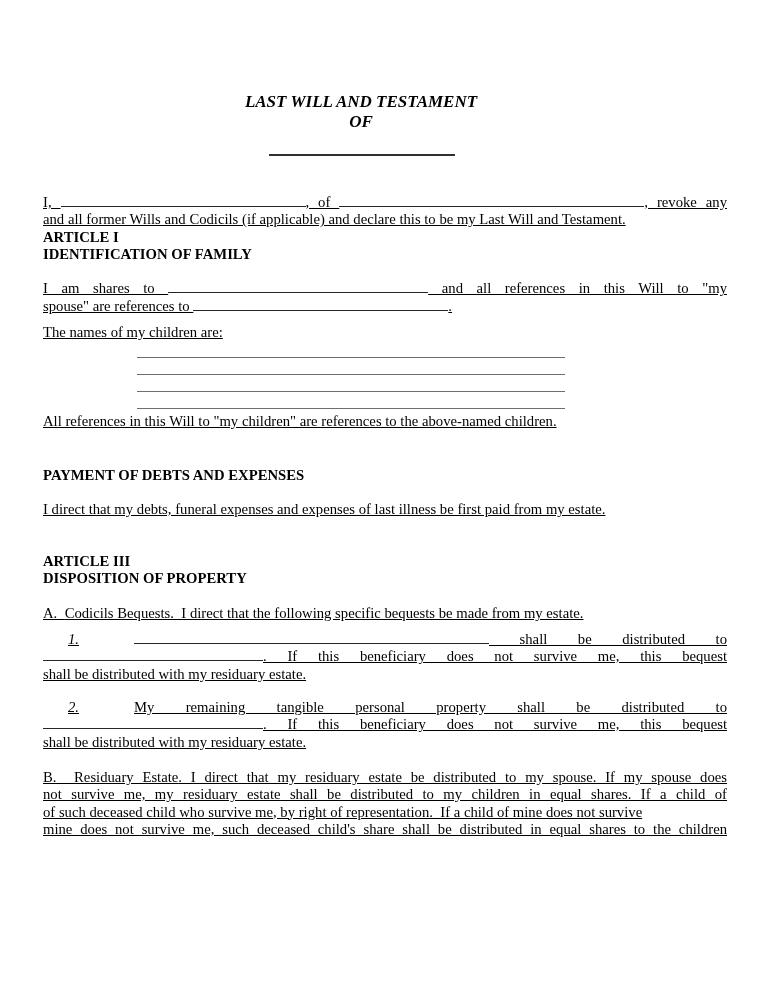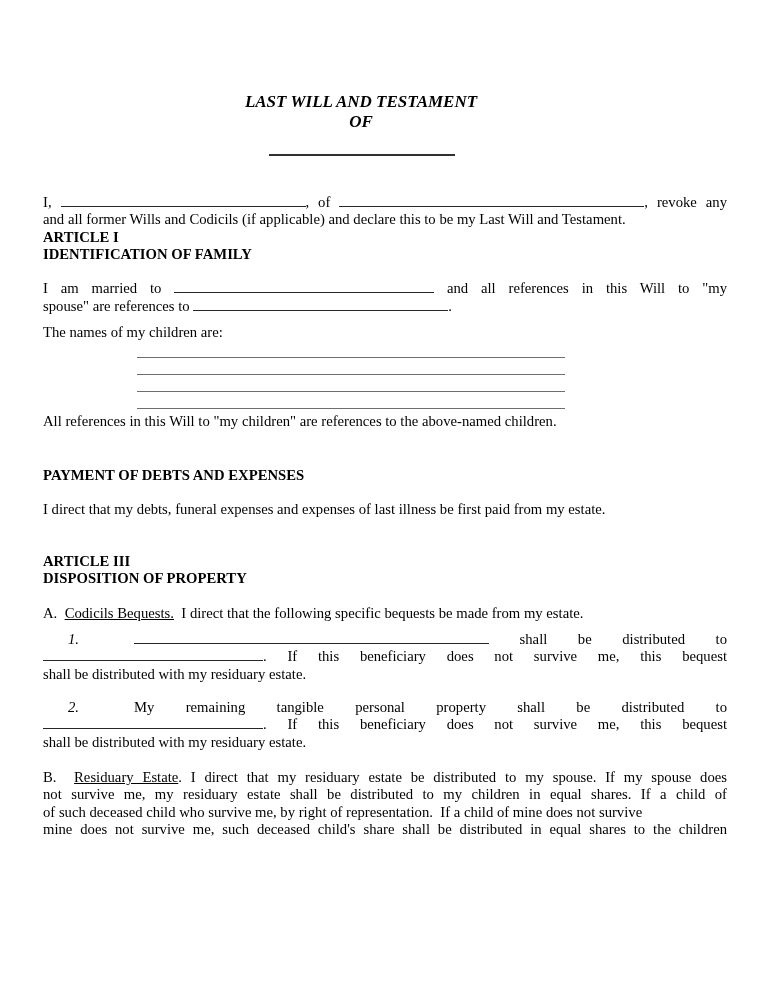--- a/index.html
+++ b/index.html
@@ -21,21 +21,21 @@
     font-style:italic;
     font-size:17px;
     line-height:20px;
     margin-right:48px;
   }
   .name-blank{
     width:186px;height:0;
     margin:22px 0 0 226px;
     border-bottom:2px solid #303030;
   }
-  .line{min-height:17.3px;}
+  .line{min-height:17.3px;text-decoration:underline;}
   .just{text-align:justify;text-align-last:justify;}
   .blank{
     display:inline-block;
     height:0.82em;
     border-bottom:1px solid #262626;
   }
   .spacer{display:inline-block;height:1px;}
   .u{text-decoration:underline;}
   .i{font-style:italic;}
   .heading{font-weight:bold;}
@@ -69,21 +69,21 @@
       <div class="line just"><span>I, </span><span class="blank" style="width: 245px;"></span><span>, of </span><span class="blank" style="width: 305px;"></span><span>, revoke any</span></div>
       <div class="line"><span>and all former Wills and Codicils (if applicable) and declare this to be my Last Will and Testament.</span></div>
     </div>
 
   <div class="heading mt34">
     <div>ARTICLE I</div>
     <div>IDENTIFICATION OF FAMILY</div>
   </div>
 
   <div class="para mt17">
-      <div class="line just"><span>I am married to </span><span class="blank" style="width: 260px;"></span><span> and all references in this Will to "my</span></div>
+      <div class="line just"><span>I am shares to </span><span class="blank" style="width: 260px;"></span><span> and all references in this Will to "my</span></div>
       <div class="line"><span>spouse" are references to </span><span class="blank" style="width: 255px;"></span><span>.</span></div>
     </div>
 
   <div class="line mt19">The names of my children are:</div>
 
   <div class="children">
       <div class="child-line"></div>
       <div class="child-line"></div>
       <div class="child-line"></div>
       <div class="child-line"></div>

